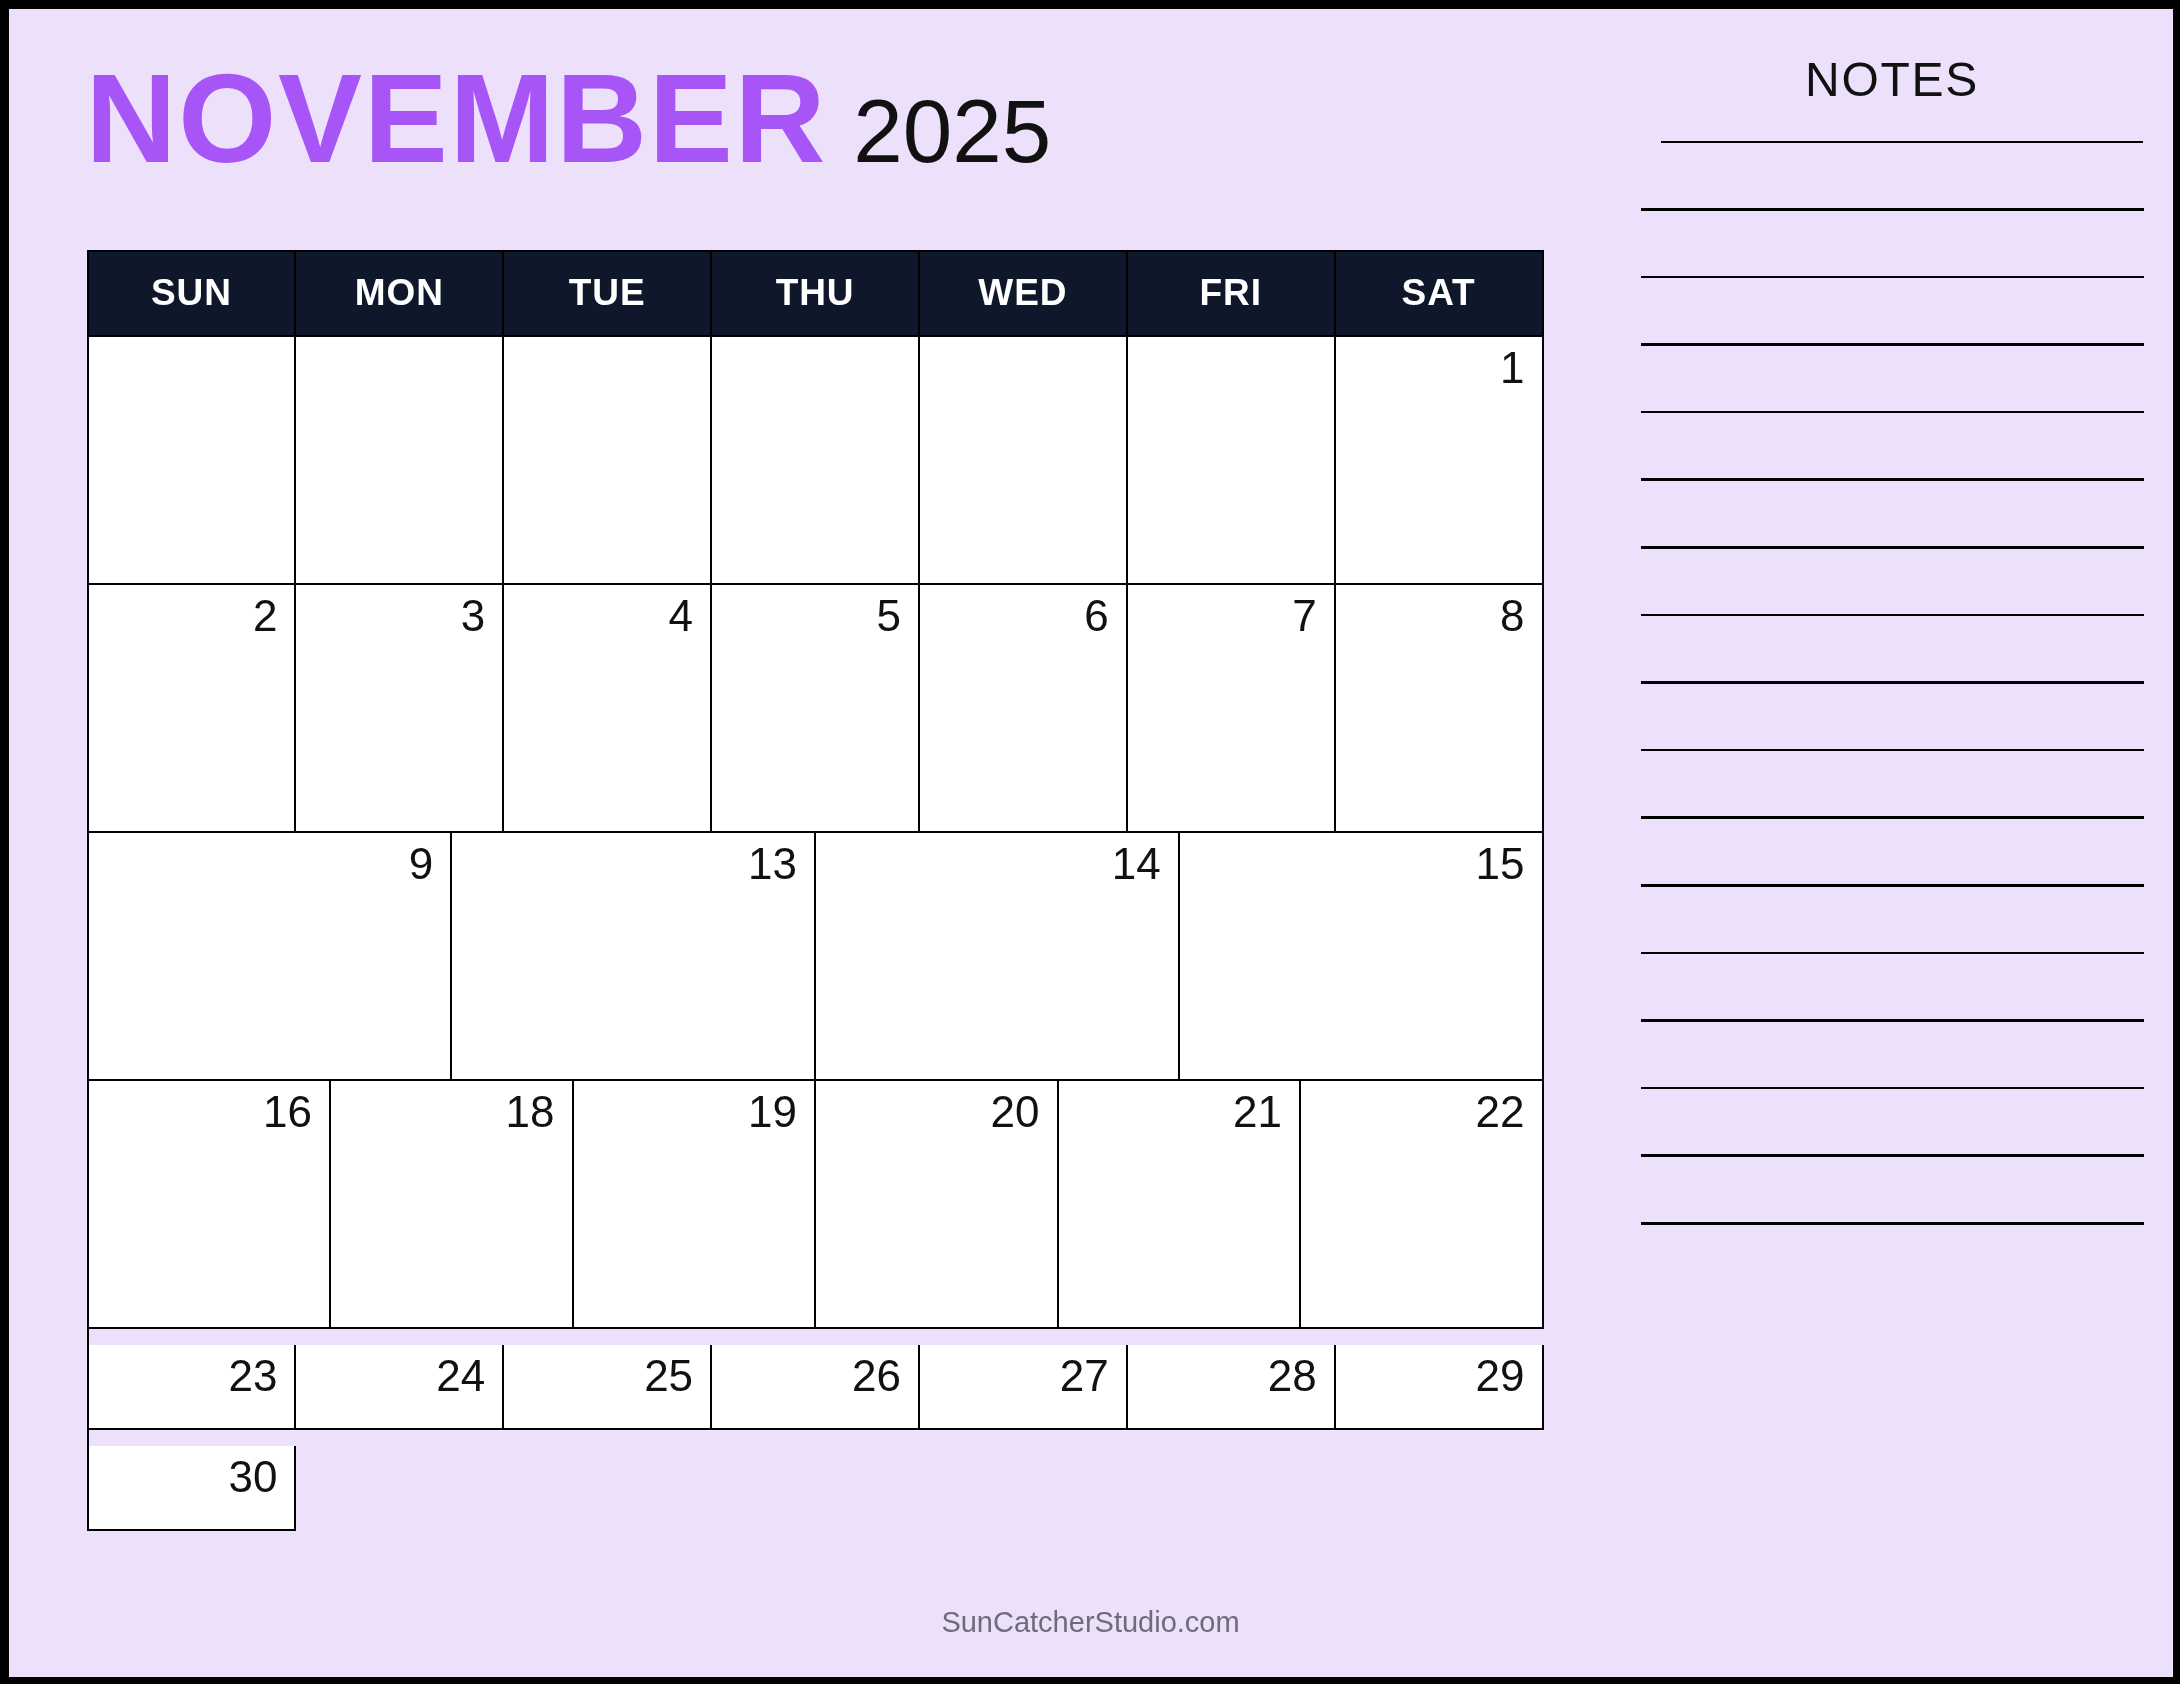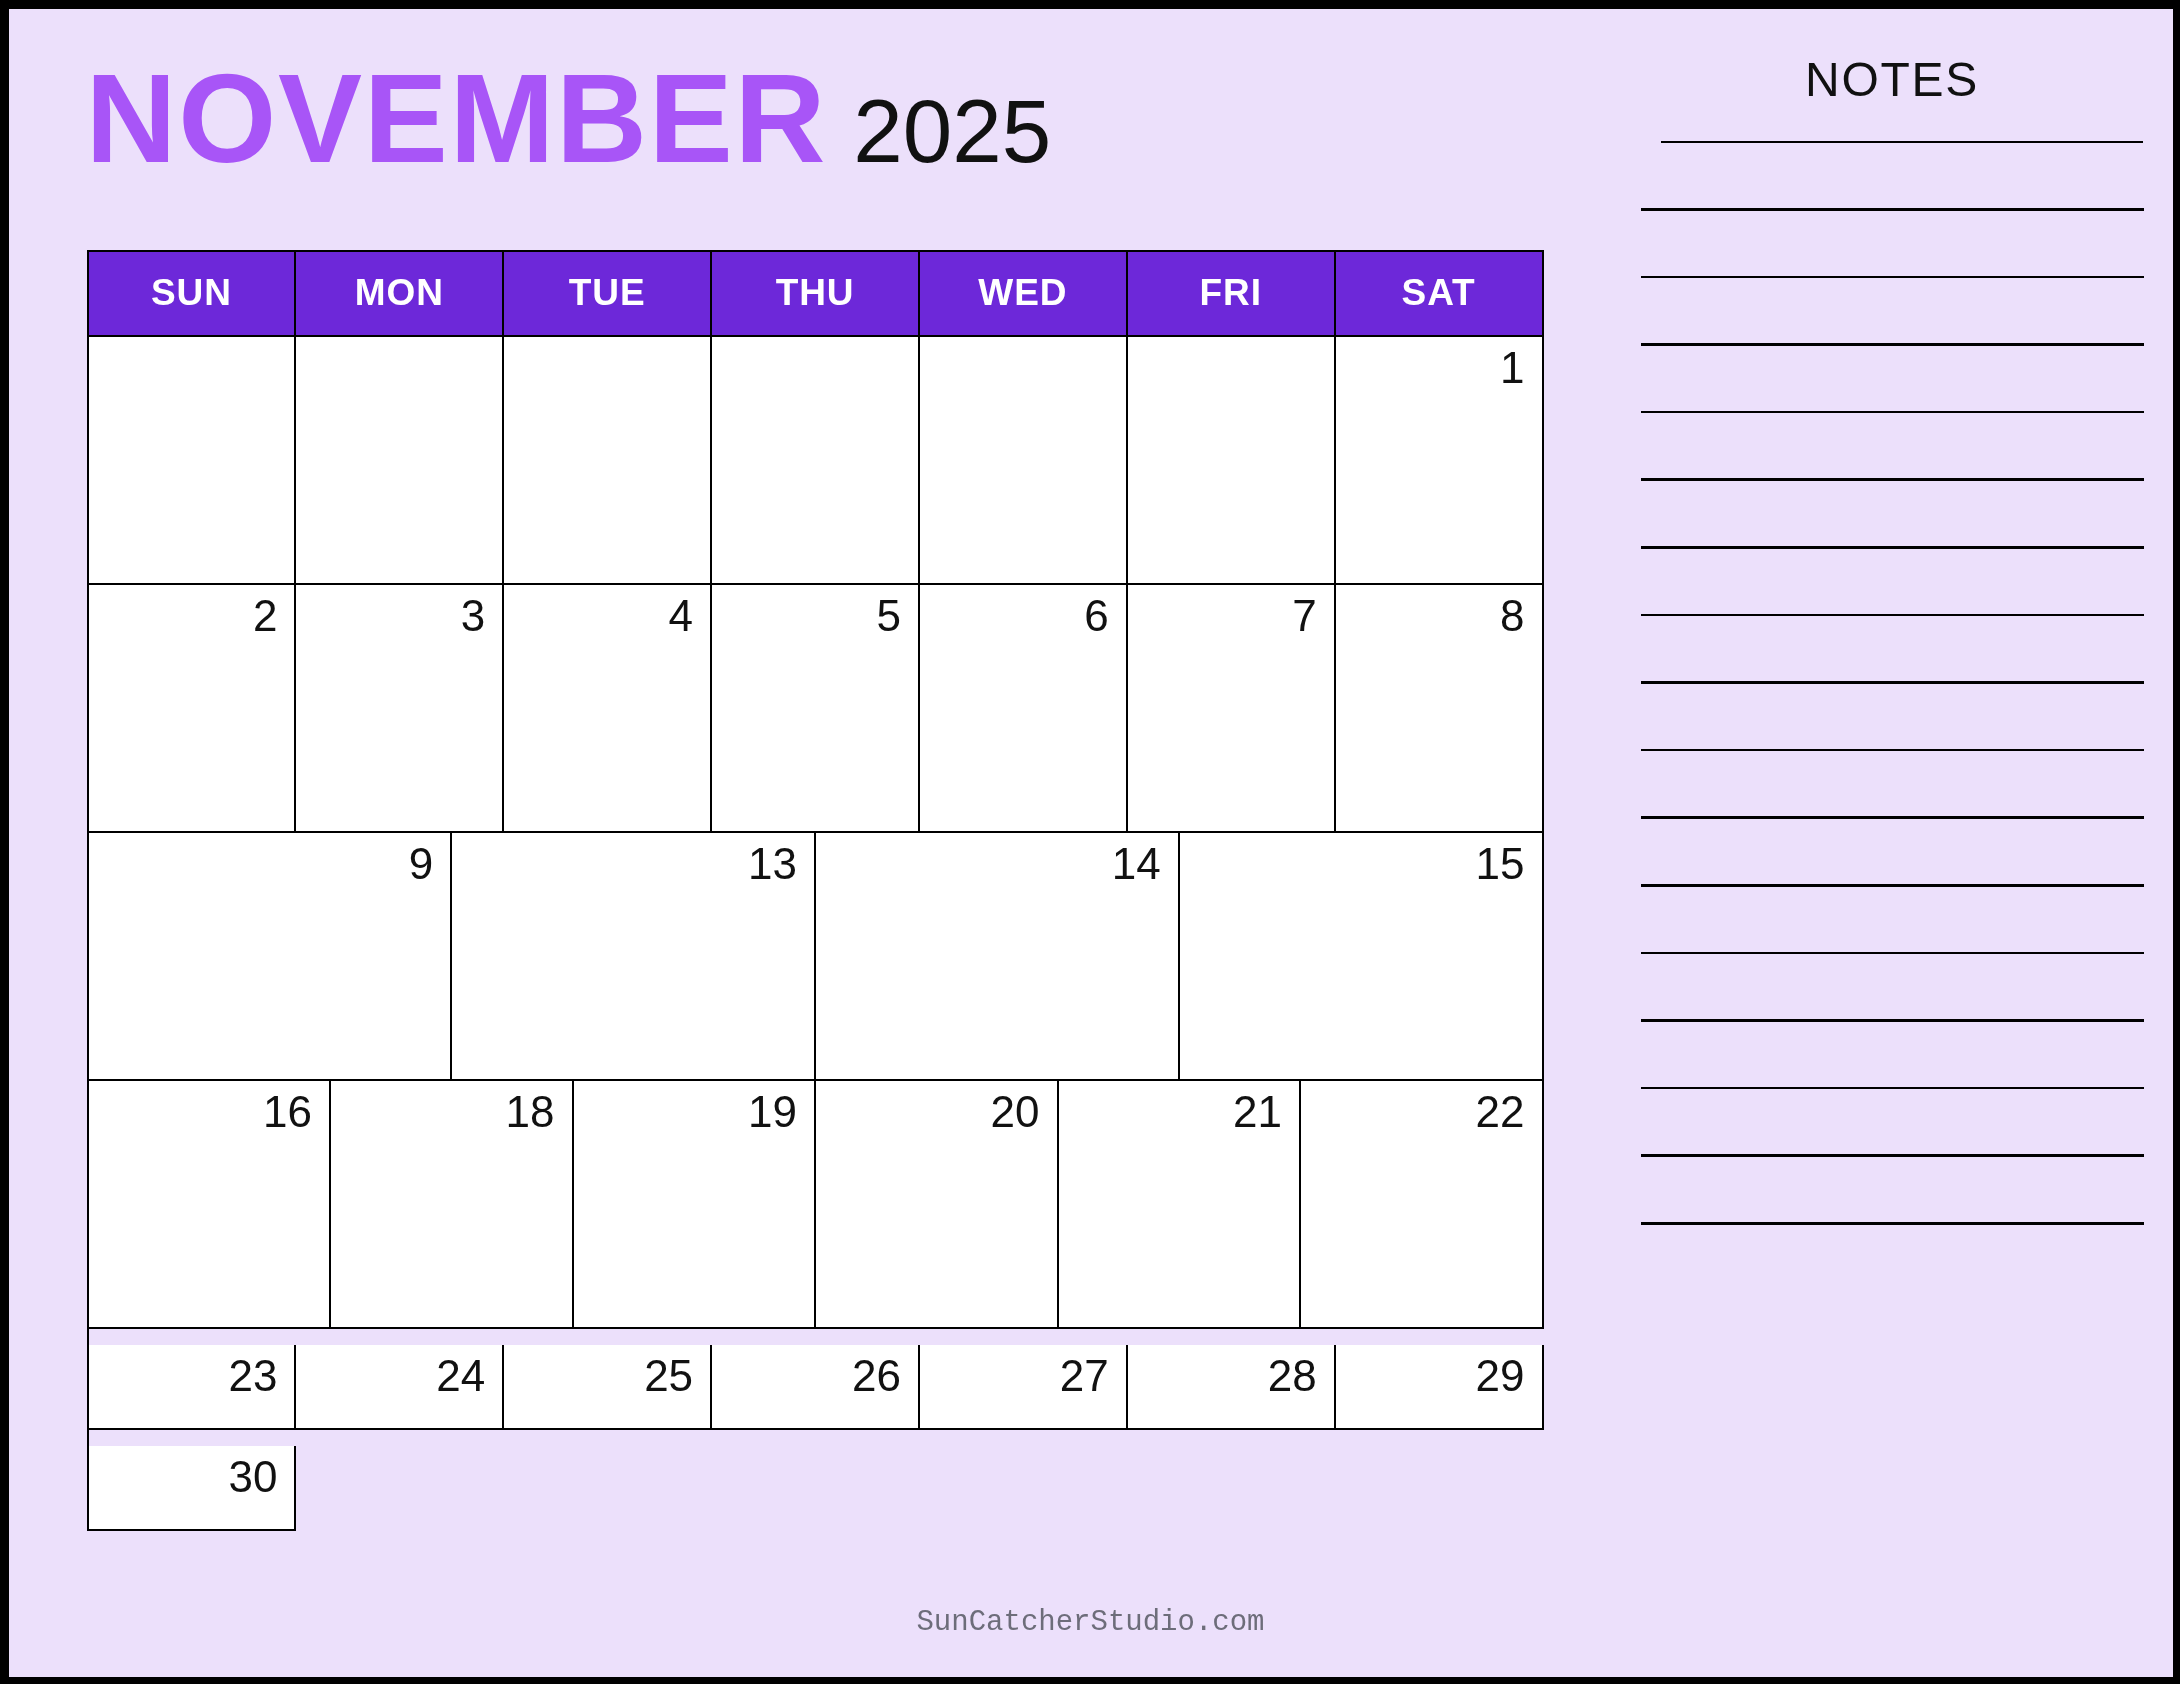--- a/index.html
+++ b/index.html
@@ -57,21 +57,21 @@
     border-left: 2.6px solid #000;
     border-top: 2.6px solid #000;
     box-sizing: border-box;
   }
   .dow-row {
     display: flex;
     height: 85px;
   }
   .dow-cell {
     flex: 1 1 0;
-    background: #6d28d9;
+    background: #0f172a;
     color: #ffffff;
     font-size: 37px;
     font-weight: bold;
     letter-spacing: 0.9px;
     display: flex;
     align-items: center;
     justify-content: center;
     border-right: 2.6px solid #000;
     border-bottom: 2.6px solid #000;
     box-sizing: border-box;
@@ -139,21 +139,21 @@
   }
   
   .footer {
     position: absolute;
     left: 0;
     top: 1597px;
     width: 100%;
     text-align: center;
     font-size: 29px;
     color: #6d6d7a;
-    font-family: Liberation Mono, monospace;
+    font-family: Liberation Sans, sans-serif;
   }
 </style>
 </head>
 <body>
 
 <div class="page">
 
   <div class="header">
     <div class="month-title">NOVEMBER</div>
     <div class="year-title">2025</div>

